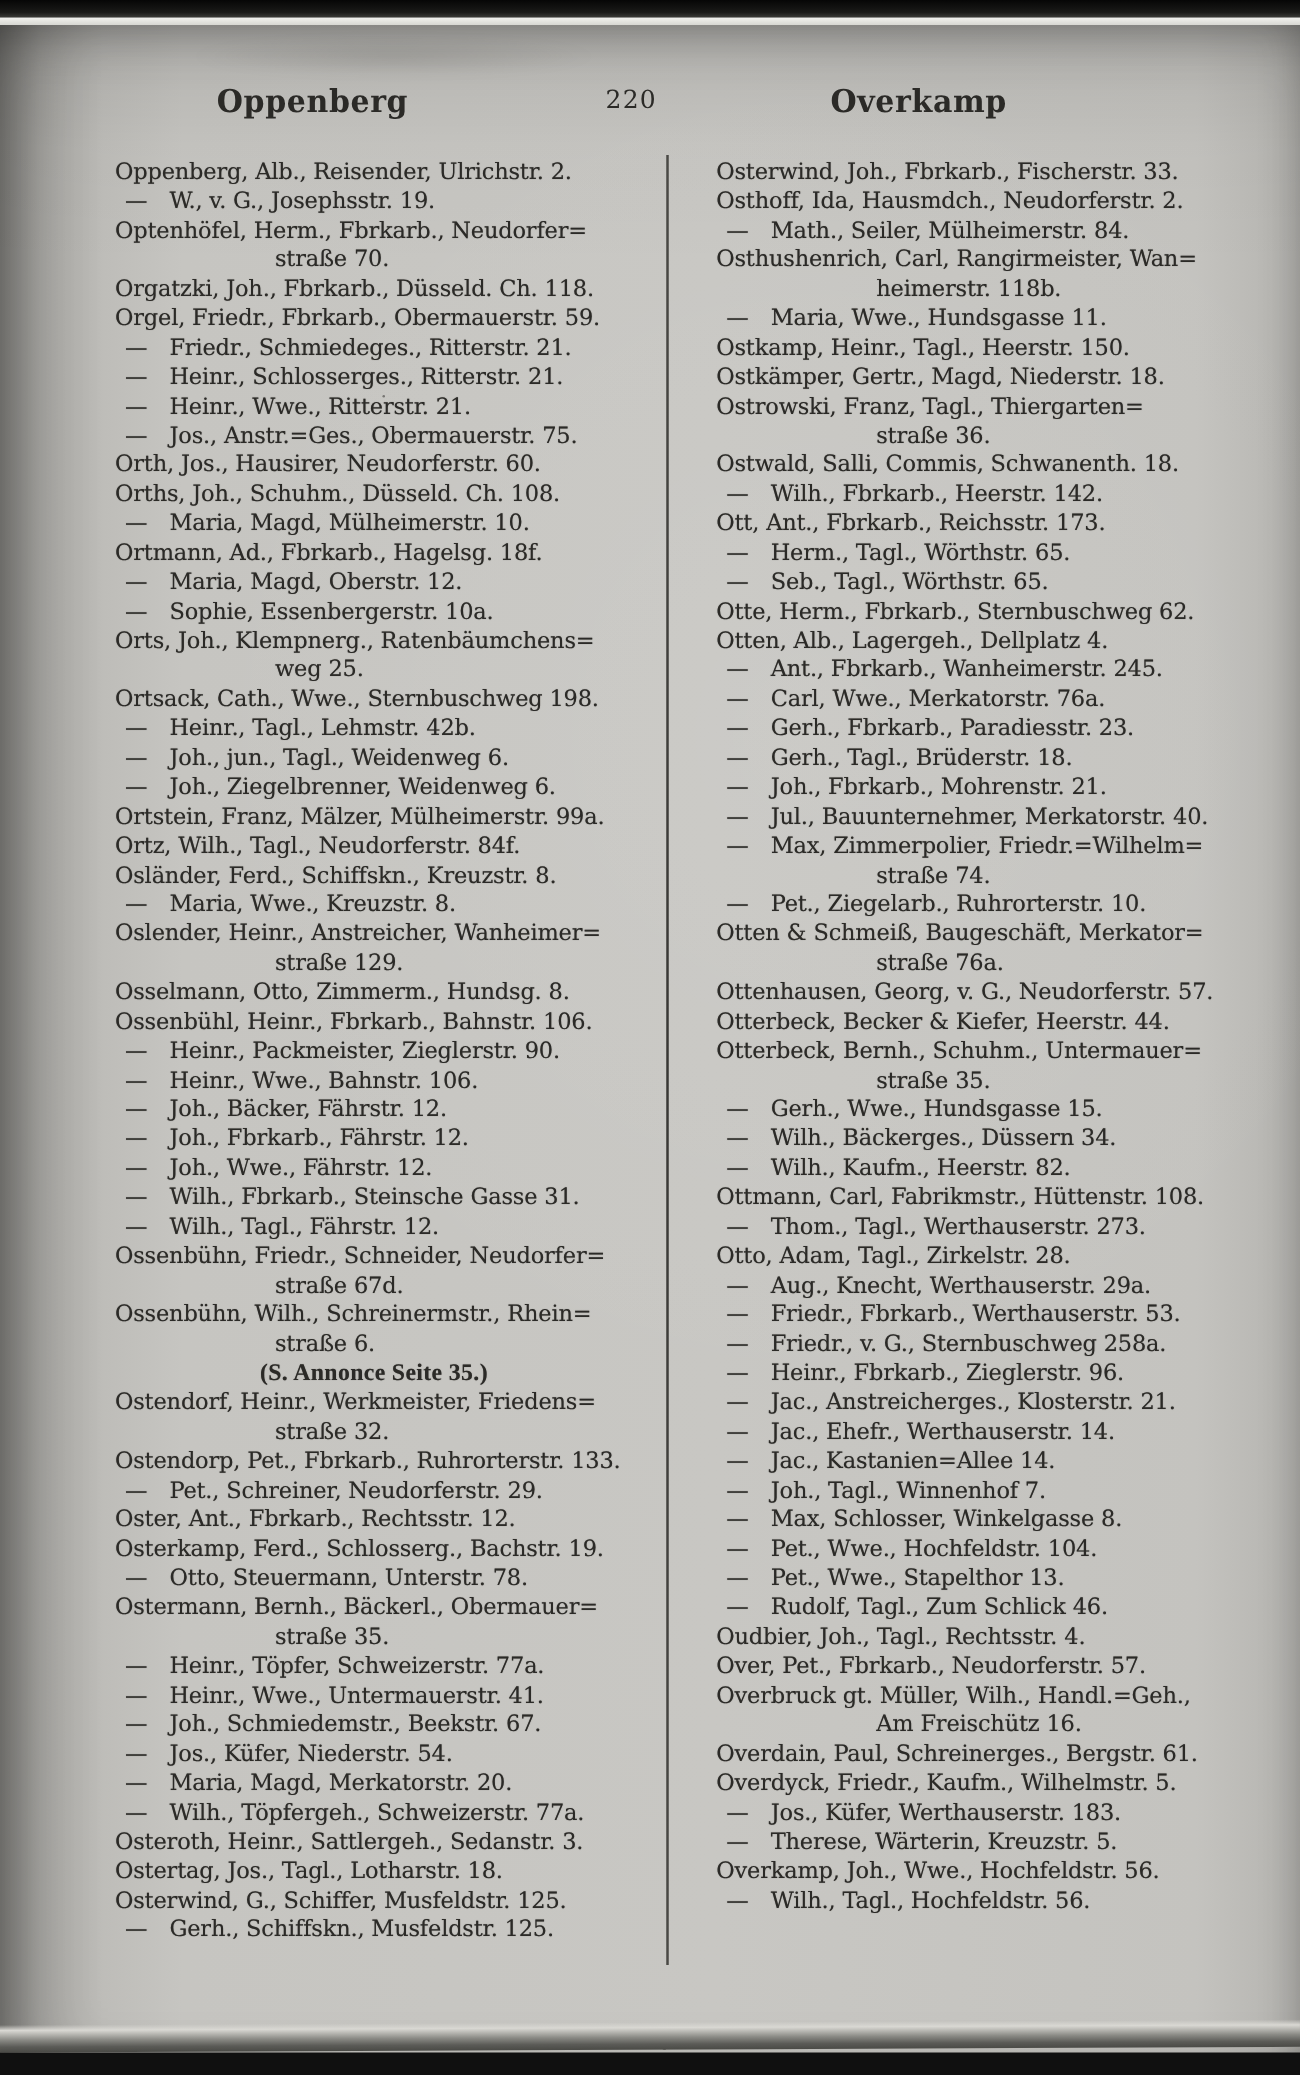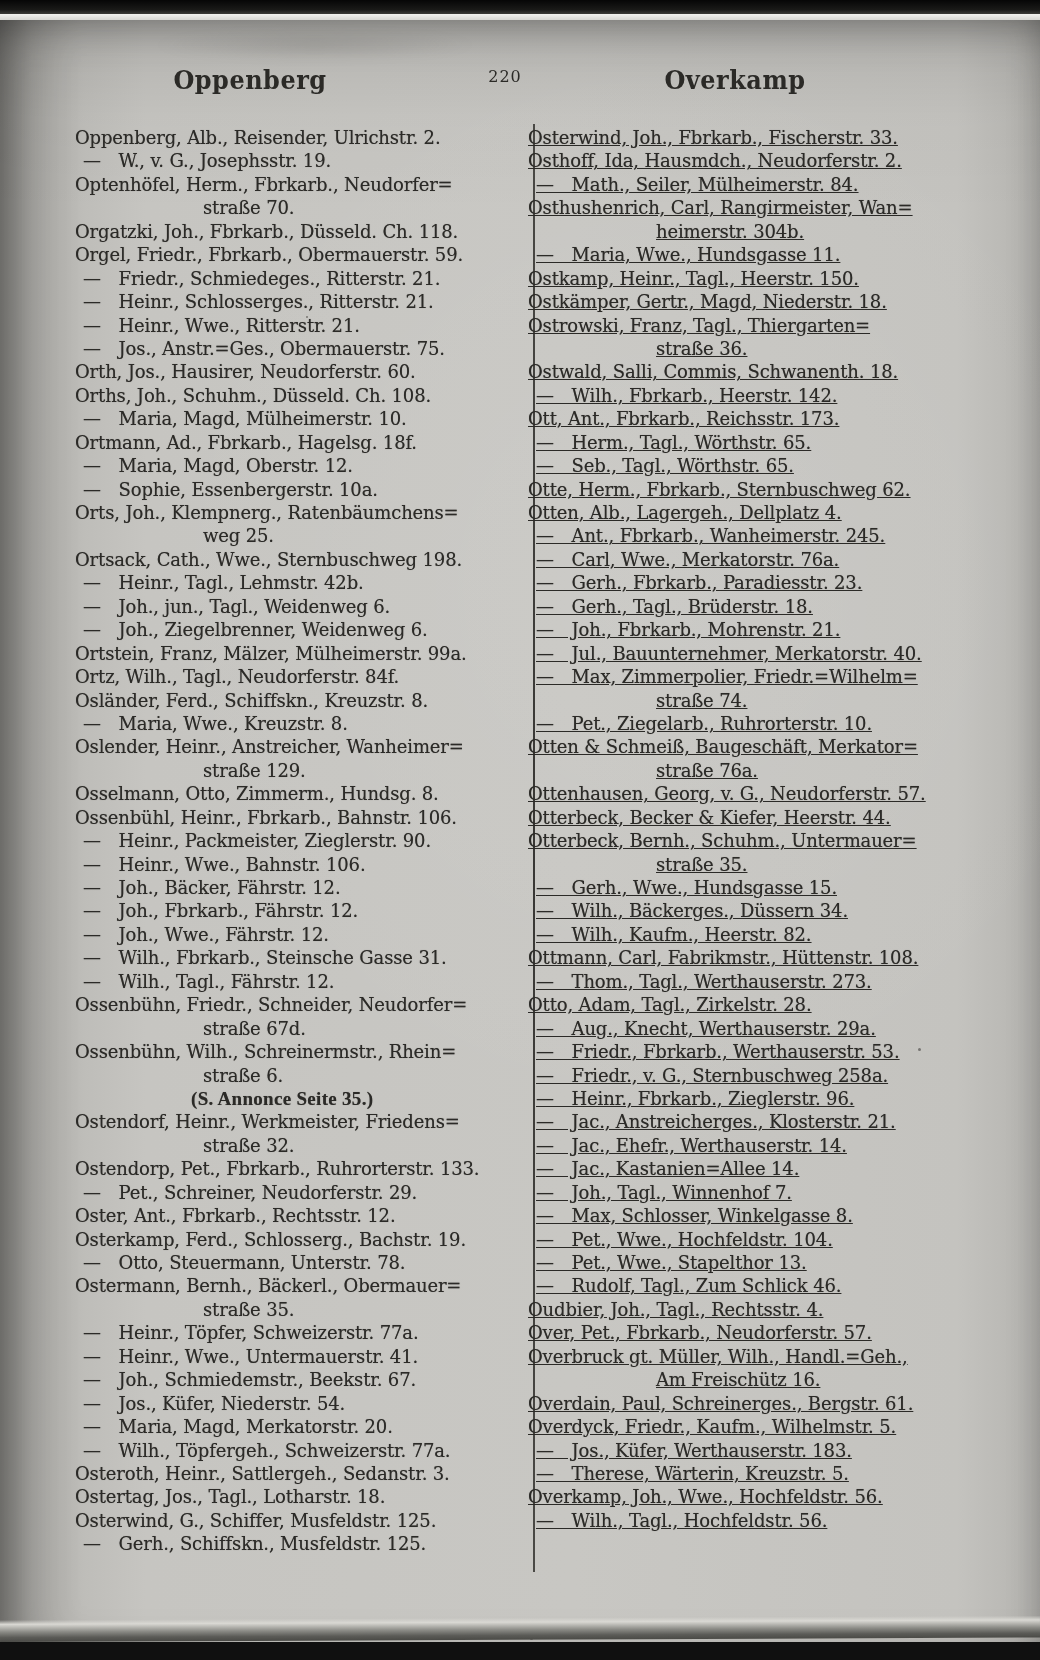--- a/index.html
+++ b/index.html
@@ -28,28 +28,28 @@
   .edge-bottom{position:absolute;left:0;bottom:0;width:100%;height:22px;
          background:linear-gradient(180deg, rgba(0,0,0,0) 0%, #d9d8d3 20%, #8a8a85 55%, #5b5b57 80%, #4a4a46 100%);
          transform:rotate(-0.25deg);transform-origin:left center;}
   
   .header{position:absolute;left:0;top:46px;width:100%;height:34px;}
   .hdr-kw{position:absolute;top:0;font-weight:700;font-size:24px;letter-spacing:0.5px;
           transform:scaleY(1.05);}
   .hdr-kw.left{left:250px;transform:translateX(-50%) scaleY(1.05);}
   .hdr-kw.right{left:735px;transform:translateX(-50%) scaleY(1.05);}
   .hdr-num{position:absolute;top:1px;left:505px;transform:translateX(-50%);
-           font-size:16px;font-weight:400;letter-spacing:1px;}
+           font-size:20px;font-weight:400;letter-spacing:1px;}
   
   .divider{position:absolute;left:533px;top:104px;width:2px;height:1448px;
            background:linear-gradient(180deg,#4a4945 0%,#383734 50%,#4a4945 100%);}
   
   .col{position:absolute;top:106px;}
-  .col.left{left:75px;width:436px;}
-  .col.right{left:528px;width:448px;text-decoration:underline;}
+  .col.left{left:92px;width:436px;}
+  .col.right{left:573px;width:448px;}
   .line{height:23.45px;line-height:23.45px;font-size:18px;white-space:nowrap;
         letter-spacing:-0.15px;text-shadow:0 0 0.7px rgba(43,42,39,0.55);}
   .line-main{padding-left:0;}
   .line-dash{padding-left:8px;}
   .line-wrap{padding-left:128px;}
   .line-annonce{padding-left:116px;font-family:"Liberation Serif",serif;font-weight:700;
                 font-size:19px;letter-spacing:0.3px;}
   
   .speck{position:absolute;background:rgba(40,38,35,0.5);border-radius:50%;}
   .s1{left:918px;top:1028px;width:3px;height:3px;}
@@ -135,21 +135,21 @@
         <div class="line line-main">Osteroth, Heinr., Sattlergeh., Sedanstr. 3.</div>
         <div class="line line-main">Ostertag, Jos., Tagl., Lotharstr. 18.</div>
         <div class="line line-main">Osterwind, G., Schiffer, Musfeldstr. 125.</div>
         <div class="line line-dash">—  Gerh., Schiffskn., Musfeldstr. 125.</div>
       </div>
     <div class="col right" id="col-right">
         <div class="line line-main">Osterwind, Joh., Fbrkarb., Fischerstr. 33.</div>
         <div class="line line-main">Osthoff, Ida, Hausmdch., Neudorferstr. 2.</div>
         <div class="line line-dash">—  Math., Seiler, Mülheimerstr. 84.</div>
         <div class="line line-main">Osthushenrich, Carl, Rangirmeister, Wan=</div>
-        <div class="line line-wrap">heimerstr. 304b.</div>
+        <div class="line line-wrap">heimerstr. 118b.</div>
         <div class="line line-dash">—  Maria, Wwe., Hundsgasse 11.</div>
         <div class="line line-main">Ostkamp, Heinr., Tagl., Heerstr. 150.</div>
         <div class="line line-main">Ostkämper, Gertr., Magd, Niederstr. 18.</div>
         <div class="line line-main">Ostrowski, Franz, Tagl., Thiergarten=</div>
         <div class="line line-wrap">straße 36.</div>
         <div class="line line-main">Ostwald, Salli, Commis, Schwanenth. 18.</div>
         <div class="line line-dash">—  Wilh., Fbrkarb., Heerstr. 142.</div>
         <div class="line line-main">Ott, Ant., Fbrkarb., Reichsstr. 173.</div>
         <div class="line line-dash">—  Herm., Tagl., Wörthstr. 65.</div>
         <div class="line line-dash">—  Seb., Tagl., Wörthstr. 65.</div>

